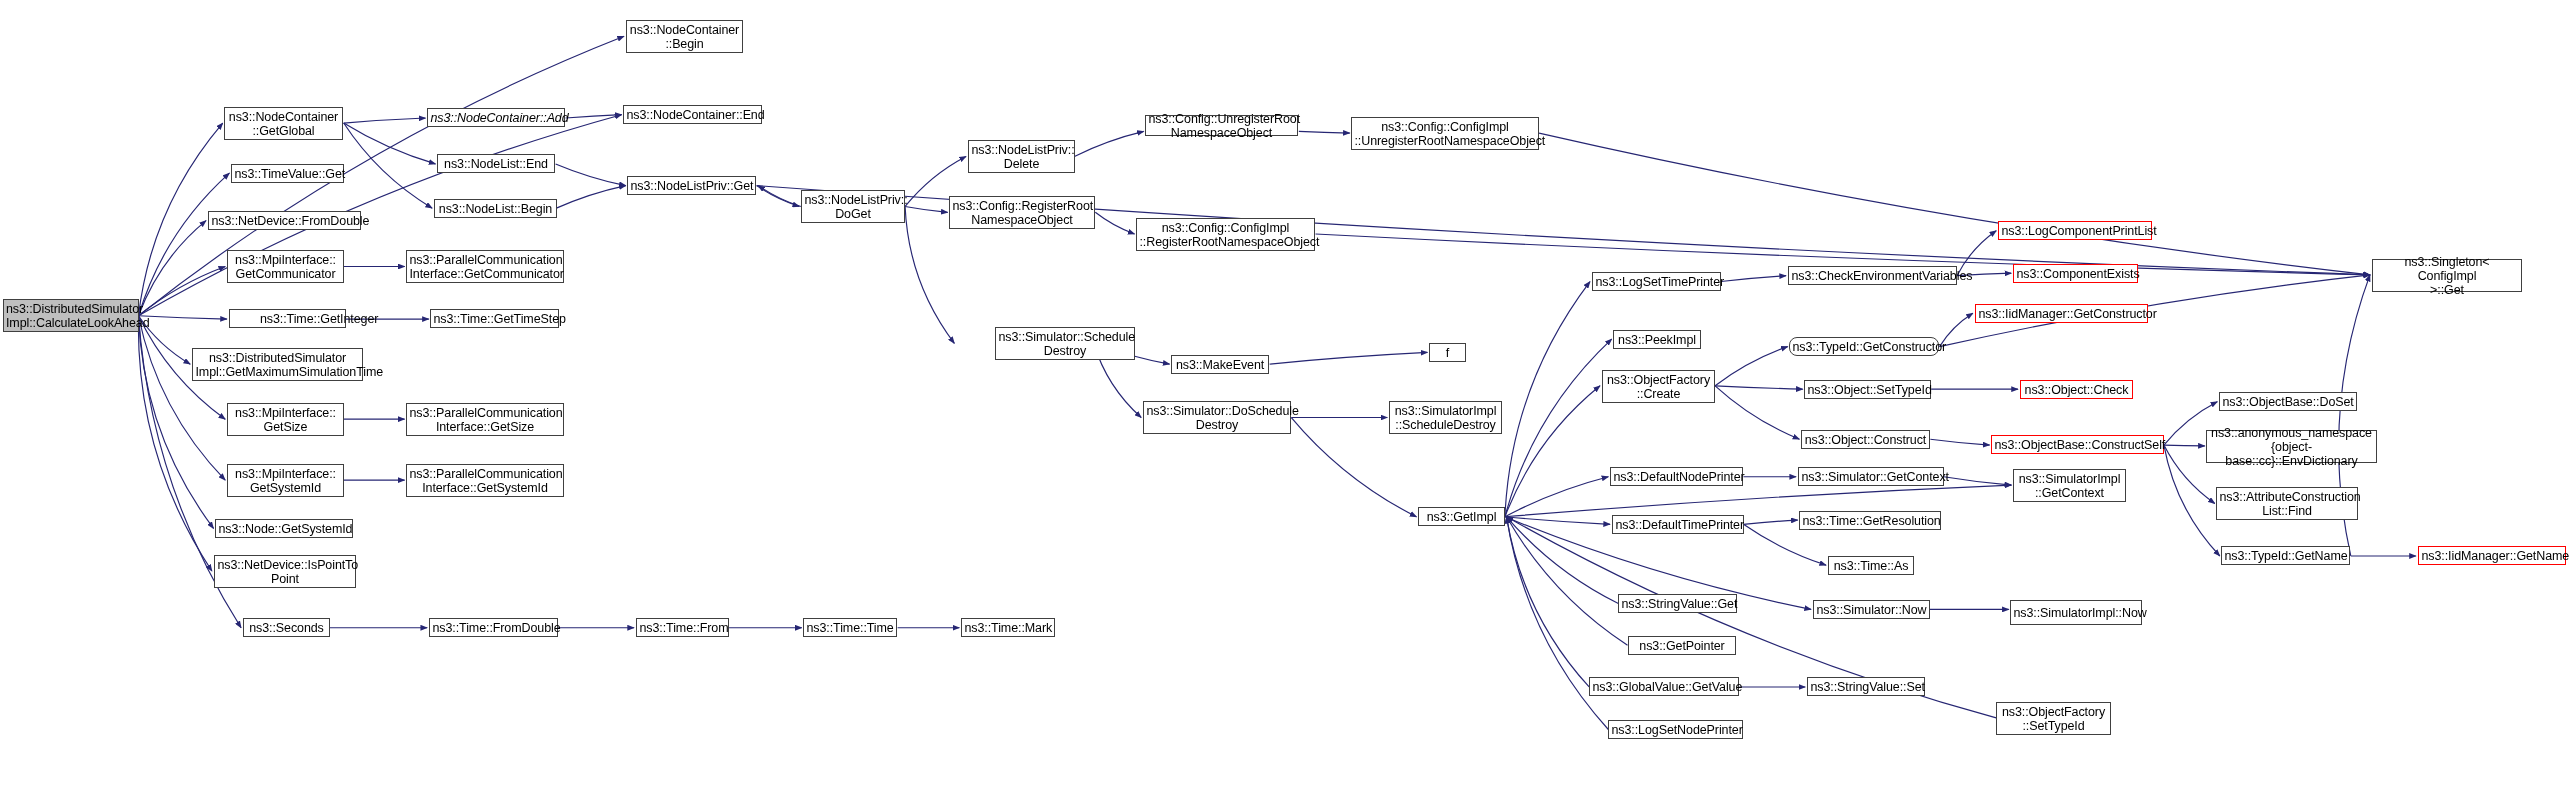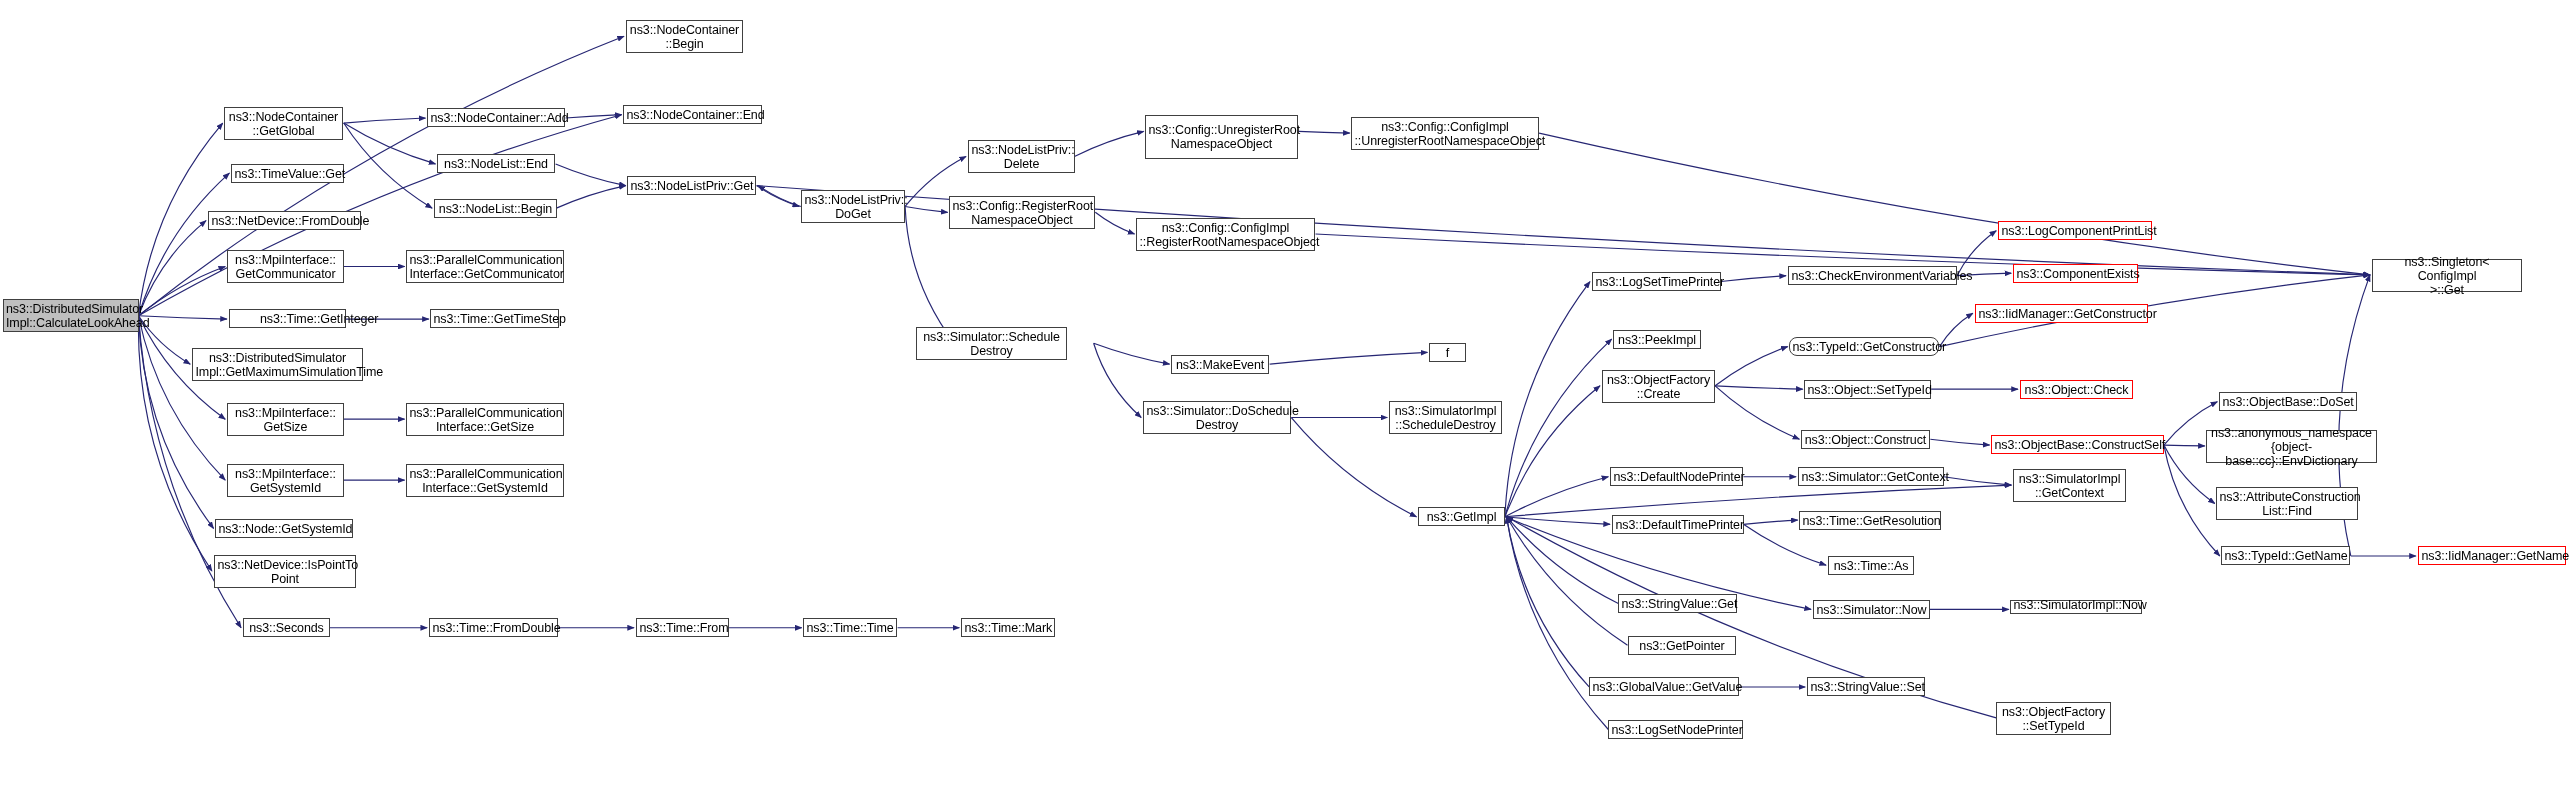--- a/index.html
+++ b/index.html
@@ -142,32 +142,32 @@
         <path d="M907,222.5 Q1873.0247153909822,293.6280414377608 2841,329.5" fill="none" stroke="#262673" stroke-width="1.4" marker-end="url(#arrow)"></path>
       </g>
   </svg>
   <div id="node-layer">
       <div class="node current" style="left: 2.5px; top: 299px; width: 136px; height: 33px;"><span>ns3::DistributedSimulator
 Impl::CalculateLookAhead</span></div>
       <div class="node" style="left: 626px; top: 20px; width: 117px; height: 33px;"><span>ns3::NodeContainer
 ::Begin</span></div>
       <div class="node" style="left: 224px; top: 107px; width: 119px; height: 33px;"><span>ns3::NodeContainer
 ::GetGlobal</span></div>
-      <div class="node" style="left: 427px; top: 108px; width: 138px; height: 19px;"><span>ns3::NodeContainer::Add</span></div>
+      <div class="node" style="left: 427px; top: 108px; width: 138px; height: 19px; font-style: italic;"><span>ns3::NodeContainer::Add</span></div>
       <div class="node" style="left: 623px; top: 105px; width: 139px; height: 19px;"><span>ns3::NodeContainer::End</span></div>
       <div class="node" style="left: 231px; top: 164px; width: 113px; height: 19px;"><span>ns3::TimeValue::Get</span></div>
       <div class="node" style="left: 437px; top: 154px; width: 118px; height: 19px;"><span>ns3::NodeList::End</span></div>
       <div class="node" style="left: 208px; top: 211px; width: 153px; height: 19px;"><span>ns3::NetDevice::FromDouble</span></div>
       <div class="node" style="left: 434px; top: 199px; width: 123px; height: 19px;"><span>ns3::NodeList::Begin</span></div>
       <div class="node" style="left: 627px; top: 176px; width: 129px; height: 19px;"><span>ns3::NodeListPriv::Get</span></div>
       <div class="node" style="left: 801px; top: 190px; width: 104px; height: 33px;"><span>ns3::NodeListPriv::
 DoGet</span></div>
       <div class="node" style="left: 968px; top: 140px; width: 107px; height: 33px;"><span>ns3::NodeListPriv::
 Delete</span></div>
-      <div class="node" style="left: 1145px; top: 115px; width: 153px; height: 44px;"><span>ns3::Config::UnregisterRoot
+      <div class="node" style="left: 1145px; top: 115px; width: 153px; height: 21px;"><span>ns3::Config::UnregisterRoot
 NamespaceObject</span></div>
       <div class="node" style="left: 1351px; top: 117px; width: 188px; height: 33px;"><span>ns3::Config::ConfigImpl
 ::UnregisterRootNamespaceObject</span></div>
       <div class="node" style="left: 949px; top: 196px; width: 146px; height: 33px;"><span>ns3::Config::RegisterRoot
 NamespaceObject</span></div>
       <div class="node" style="left: 1136px; top: 218px; width: 179px; height: 33px;"><span>ns3::Config::ConfigImpl
 ::RegisterRootNamespaceObject</span></div>
       <div class="node" style="left: 227px; top: 250px; width: 117px; height: 33px;"><span>ns3::MpiInterface::
 GetCommunicator</span></div>
       <div class="node" style="left: 406px; top: 250px; width: 158px; height: 33px;"><span>ns3::ParallelCommunication
@@ -185,21 +185,21 @@
       <div class="node" style="left: 406px; top: 464px; width: 158px; height: 33px;"><span>ns3::ParallelCommunication
 Interface::GetSystemId</span></div>
       <div class="node" style="left: 215px; top: 519px; width: 138px; height: 19px;"><span>ns3::Node::GetSystemId</span></div>
       <div class="node" style="left: 214px; top: 555px; width: 142px; height: 33px;"><span>ns3::NetDevice::IsPointTo
 Point</span></div>
       <div class="node" style="left: 243px; top: 618px; width: 87px; height: 19px;"><span>ns3::Seconds</span></div>
       <div class="node" style="left: 429px; top: 618px; width: 129px; height: 19px;"><span>ns3::Time::FromDouble</span></div>
       <div class="node" style="left: 636px; top: 618px; width: 93px; height: 19px;"><span>ns3::Time::From</span></div>
       <div class="node" style="left: 803px; top: 618px; width: 94px; height: 19px;"><span>ns3::Time::Time</span></div>
       <div class="node" style="left: 961px; top: 618px; width: 94px; height: 19px;"><span>ns3::Time::Mark</span></div>
-      <div class="node" style="left: 916px; top: 327px; width: 151px; height: 33px;"><span>ns3::Simulator::Schedule
+      <div class="node" style="left: 995px; top: 327px; width: 140px; height: 33px;"><span>ns3::Simulator::Schedule
 Destroy</span></div>
       <div class="node" style="left: 1171px; top: 355px; width: 98px; height: 19px;"><span>ns3::MakeEvent</span></div>
       <div class="node" style="left: 1429px; top: 343px; width: 37px; height: 19px;"><span>f</span></div>
       <div class="node" style="left: 1143px; top: 401px; width: 148px; height: 33px;"><span>ns3::Simulator::DoSchedule
 Destroy</span></div>
       <div class="node" style="left: 1389px; top: 401px; width: 113px; height: 33px;"><span>ns3::SimulatorImpl
 ::ScheduleDestroy</span></div>
       <div class="node" style="left: 1418px; top: 507px; width: 87px; height: 19px;"><span>ns3::GetImpl</span></div>
       <div class="node" style="left: 1592px; top: 272px; width: 129px; height: 19px;"><span>ns3::LogSetTimePrinter</span></div>
       <div class="node" style="left: 1788px; top: 266px; width: 169px; height: 19px;"><span>ns3::CheckEnvironmentVariables</span></div>
@@ -224,21 +224,21 @@
       <div class="node" style="left: 2372px; top: 259px; width: 150px; height: 33px;"><span>ns3::Singleton&lt; ConfigImpl
 &gt;::Get</span></div>
       <div class="node" style="left: 1610px; top: 467px; width: 133px; height: 19px;"><span>ns3::DefaultNodePrinter</span></div>
       <div class="node" style="left: 1798px; top: 467px; width: 146px; height: 19px;"><span>ns3::Simulator::GetContext</span></div>
       <div class="node" style="left: 2013px; top: 469px; width: 113px; height: 33px;"><span>ns3::SimulatorImpl
 ::GetContext</span></div>
       <div class="node" style="left: 1612px; top: 515px; width: 132px; height: 19px;"><span>ns3::DefaultTimePrinter</span></div>
       <div class="node" style="left: 1799px; top: 511px; width: 142px; height: 19px;"><span>ns3::Time::GetResolution</span></div>
       <div class="node" style="left: 1828px; top: 556px; width: 86px; height: 19px;"><span>ns3::Time::As</span></div>
       <div class="node" style="left: 1813px; top: 600px; width: 117px; height: 19px;"><span>ns3::Simulator::Now</span></div>
-      <div class="node" style="left: 2010px; top: 600px; width: 132px; height: 14px; align-items: flex-end;"><span>ns3::SimulatorImpl::Now</span></div>
+      <div class="node" style="left: 2010px; top: 600px; width: 132px; height: 25px;"><span>ns3::SimulatorImpl::Now</span></div>
       <div class="node" style="left: 1618px; top: 594px; width: 119px; height: 19px;"><span>ns3::StringValue::Get</span></div>
       <div class="node" style="left: 1628px; top: 636px; width: 108px; height: 19px;"><span>ns3::GetPointer</span></div>
       <div class="node" style="left: 1589px; top: 677px; width: 150px; height: 19px;"><span>ns3::GlobalValue::GetValue</span></div>
       <div class="node" style="left: 1807px; top: 677px; width: 118px; height: 19px;"><span>ns3::StringValue::Set</span></div>
       <div class="node" style="left: 1608px; top: 720px; width: 135px; height: 19px;"><span>ns3::LogSetNodePrinter</span></div>
       <div class="node" style="left: 1996px; top: 702px; width: 115px; height: 33px;"><span>ns3::ObjectFactory
 ::SetTypeId</span></div>
     </div>
 </div>
 

